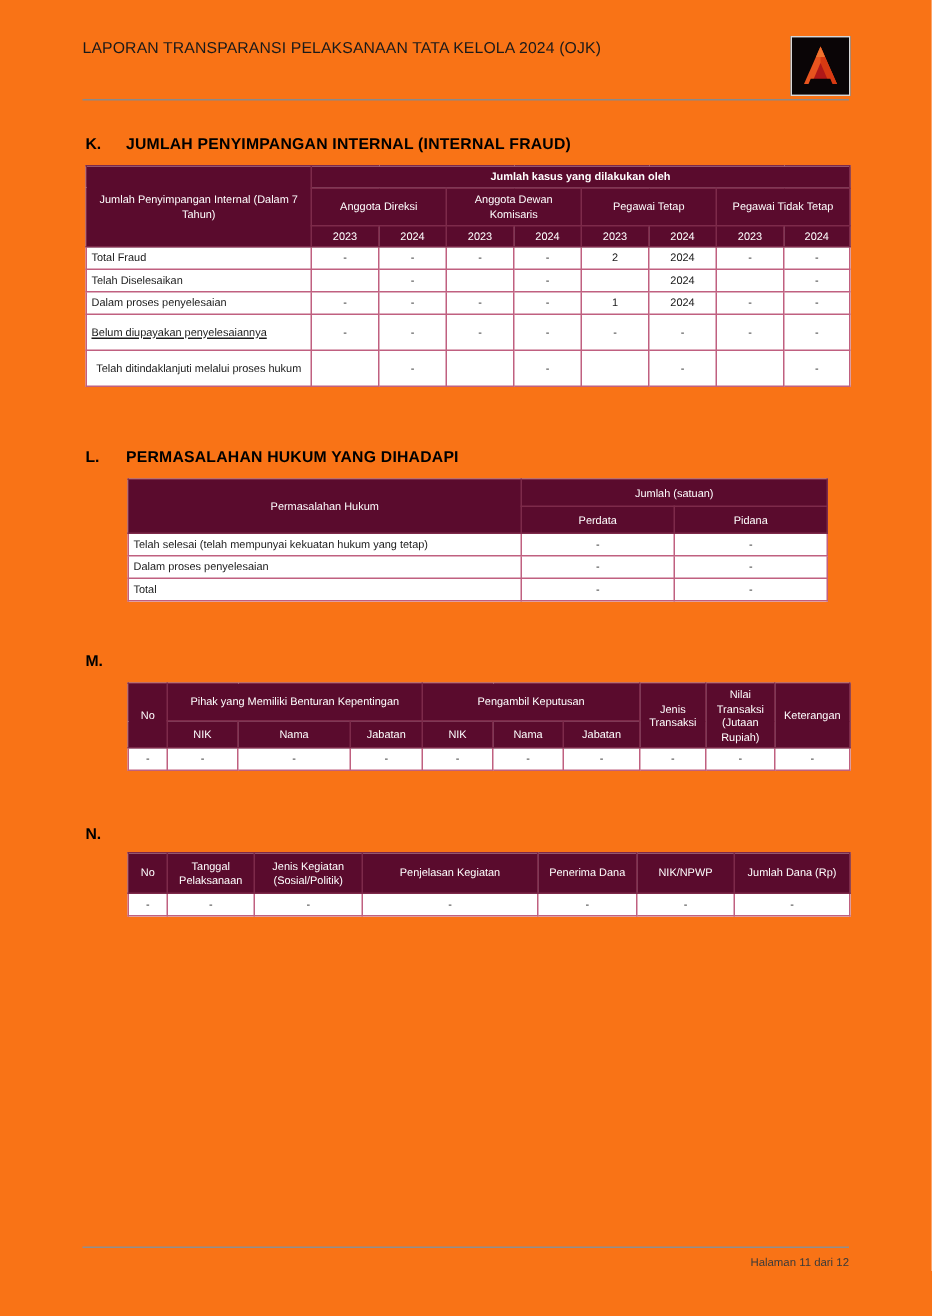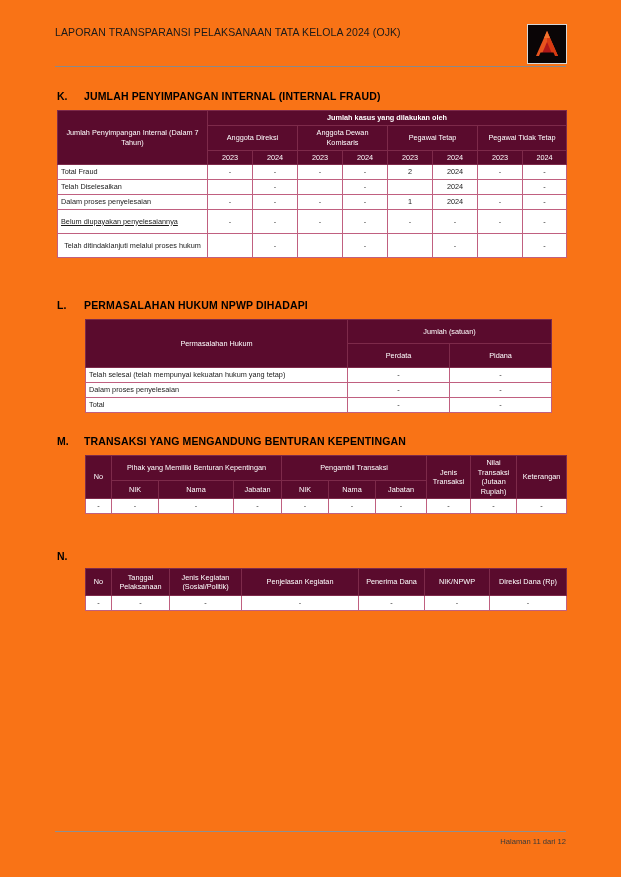--- a/index.html
+++ b/index.html
@@ -254,31 +254,31 @@
         <td class="ctr">-</td>
         <td class="ctr blocked"></td>
         <td class="ctr">-</td>
         <td class="ctr blocked"></td>
         <td class="ctr">-</td>
       </tr>
     </tbody>
   </table>
 
   <div class="sec-letter" style="left:57px; top:299px;">L.</div>
-  <div class="sec-head" style="left:84px; top:299px;">PERMASALAHAN HUKUM NPWP DIHADAPI</div>
+  <div class="sec-head" style="left:84px; top:299px;">PERMASALAHAN HUKUM YANG DIHADAPI</div>
 
   <table class="rep" style="left:85px; top:319px; width:466px;">
     <colgroup>
       <col style="width:262px">
       <col style="width:102px">
       <col style="width:102px">
     </colgroup>
     <thead>
       <tr>
-        <th rowspan="2" style="height:48px;">Permasalahan Hukum</th>
+        <th rowspan="2" style="height:36px;">Permasalahan Hukum</th>
         <th colspan="2" style="height:17px;">Jumlah (satuan)</th>
       </tr>
       <tr>
         <th style="height:17px;">Perdata</th>
         <th>Pidana</th>
       </tr>
     </thead>
     <tbody>
       <tr>
         <td class="lft" style="height:15px;">Telah selesai (telah mempunyai kekuatan hukum yang tetap)</td>
@@ -292,40 +292,39 @@
       </tr>
       <tr>
         <td class="lft" style="height:15px;">Total</td>
         <td class="ctr">-</td>
         <td class="ctr">-</td>
       </tr>
     </tbody>
   </table>
 
   <div class="sec-letter" style="left:57px; top:435px;">M.</div>
-  <div class="sec-head" style="left:84px; top:435px;">TRANSAKSI YANG MENGANDUNG BENTURAN KEPENTINGAN</div>
 
   <table class="rep" style="left:85px; top:455px; width:481px;">
     <colgroup>
       <col style="width:26px">
       <col style="width:47px">
         <col style="width:75px">
         <col style="width:48px">
       <col style="width:47px">
         <col style="width:47px">
         <col style="width:51px">
       <col style="width:44px">
         <col style="width:46px">
         <col style="width:50px">
     </colgroup>
     <thead>
       <tr>
         <th rowspan="2" style="height:43px;">No</th>
         <th colspan="3" style="height:25px;">Pihak yang Memiliki Benturan Kepentingan</th>
-        <th colspan="3">Pengambil Transaksi</th>
+        <th colspan="3">Pengambil Keputusan</th>
         <th rowspan="2">Jenis Transaksi</th>
         <th rowspan="2">Nilai Transaksi (Jutaan Rupiah)</th>
         <th rowspan="2">Keterangan</th>
       </tr>
       <tr>
         <th style="height:18px;">NIK</th>
         <th>Nama</th>
         <th>Jabatan</th>
         <th>NIK</th>
         <th>Nama</th>
@@ -361,21 +360,21 @@
       <col style="width:77px">
     </colgroup>
     <thead>
       <tr>
         <th style="height:27px;">No</th>
         <th>Tanggal Pelaksanaan</th>
         <th>Jenis Kegiatan (Sosial/Politik)</th>
         <th>Penjelasan Kegiatan</th>
         <th>Penerima Dana</th>
         <th>NIK/NPWP</th>
-        <th>Direksi Dana (Rp)</th>
+        <th>Jumlah Dana (Rp)</th>
       </tr>
     </thead>
     <tbody>
       <tr>
         <td class="ctr" style="height:13px;">-</td>
         <td class="ctr">-</td>
         <td class="ctr">-</td>
         <td class="ctr">-</td>
         <td class="ctr">-</td>
         <td class="ctr">-</td>

